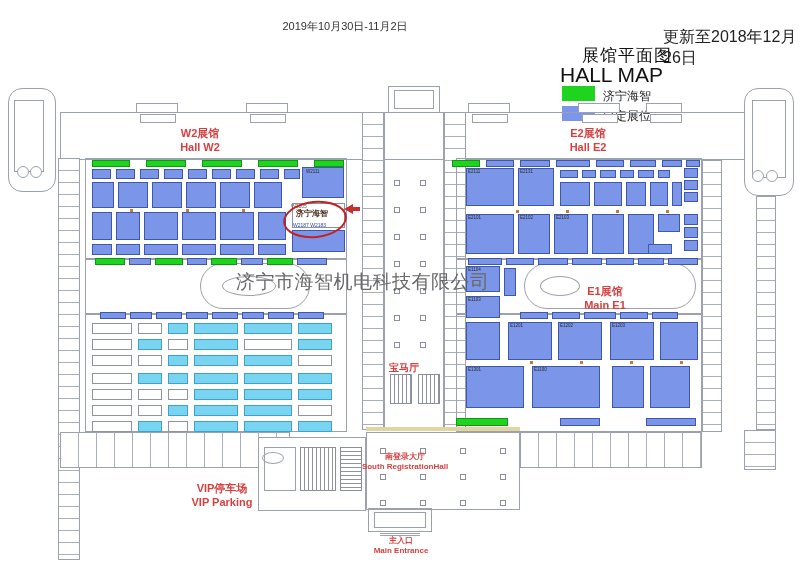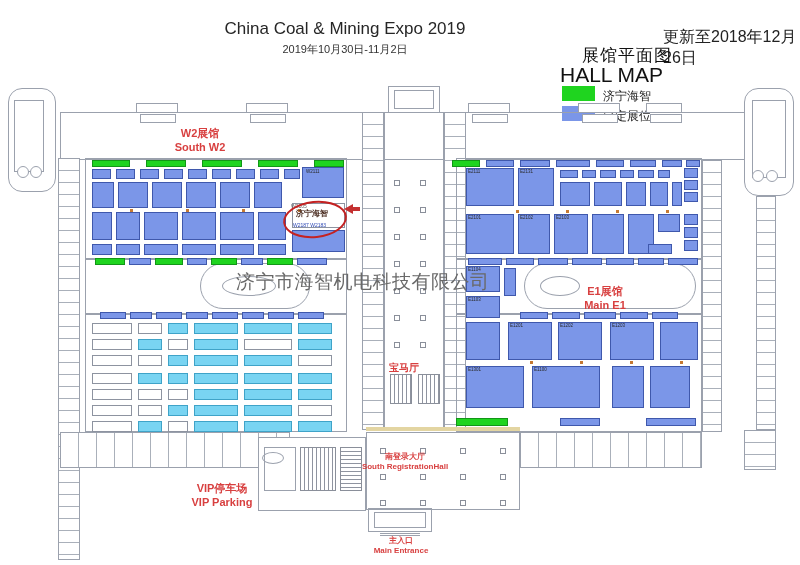--- a/index.html
+++ b/index.html
@@ -54,21 +54,20 @@
   .hl-name{position:absolute;left:296px;top:210px;font-size:8px;font-weight:bold;color:#4a2c20;line-height:1;}
   .hl-nb{position:absolute;left:293px;top:223px;font-size:5px;color:#2b46b4;line-height:1;}
   .pod-circle{position:absolute;border:1px solid #9ba1ad;border-radius:50%;background:#fff;}
 </style>
 </head>
 <body>
 
 <div class="stage">
 
   <div class="hdr">
-    <div class="t-en">China Coal &amp; Mining Expo 2019</div>
     <div class="t-dt">2019年10月30日-11月2日</div>
   </div>
   <div class="updated">更新至2018年12月26日</div>
 
   <div>
     <div class="lg-zh">展馆平面图</div>
     <div class="lg-en">HALL MAP</div>
     <div class="lg-item" style="left:562px;top:86px;">
       <span class="lg-sw" style="background: rgb(31, 212, 31);"></span>
       <span class="lg-tx">济宁海智</span>
@@ -342,21 +341,25 @@
         <div class="colsq" style="left: 460px; top: 474px;"></div>
         <div class="colsq" style="left: 500px; top: 474px;"></div>
         <div class="colsq" style="left: 380px; top: 500px;"></div>
         <div class="colsq" style="left: 420px; top: 500px;"></div>
         <div class="colsq" style="left: 460px; top: 500px;"></div>
         <div class="colsq" style="left: 500px; top: 500px;"></div>
       </div>
 
     <div class="red-label" style="left:164px;top:126px;width:72px;">
       <div>W2展馆</div>
-      <div>South W2</div>
+      <div>Hall W2</div>
+    </div>
+    <div class="red-label" style="left:552px;top:126px;width:72px;">
+      <div>E2展馆</div>
+      <div>Hall E2</div>
     </div>
     <div class="red-label" style="left:569px;top:284px;width:72px;">
       <div>E1展馆</div>
       <div>Main E1</div>
     </div>
     <div class="red-small" style="left:352px;top:362px;width:104px;font-size:10px;">宝马厅</div>
     <div class="red-small" style="left:340px;top:452px;width:130px;">
       <div>南登录大厅</div>
       <div>South RegistrationHall</div>
     </div>

